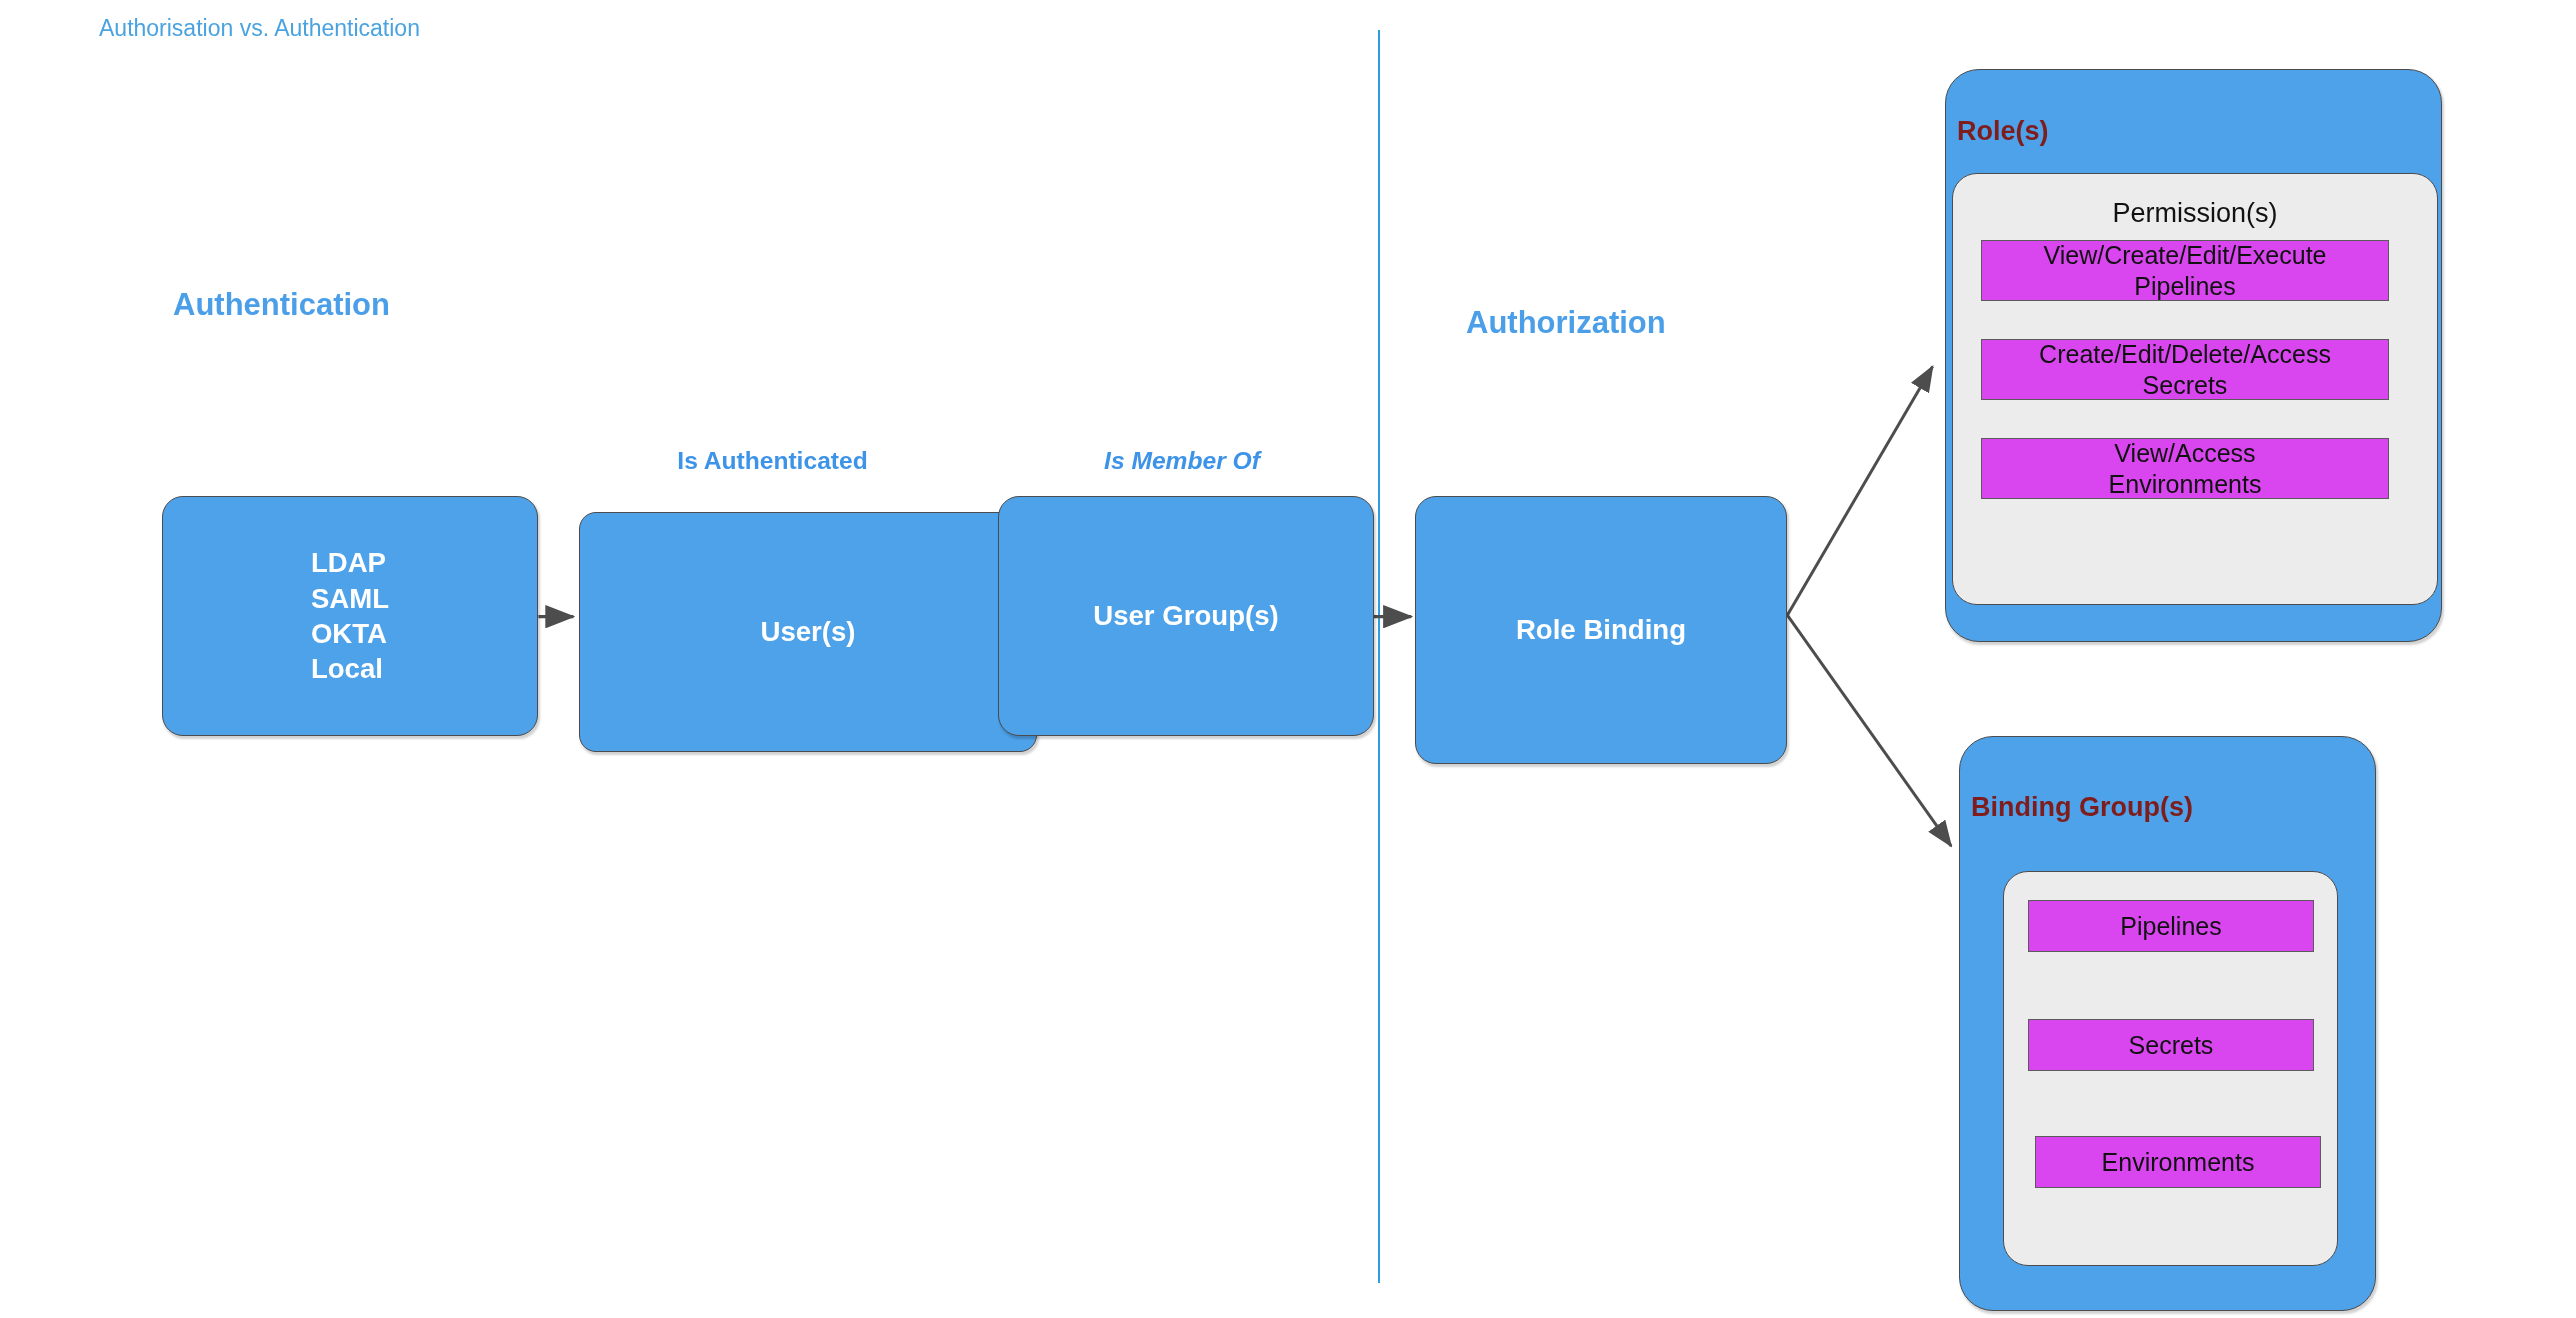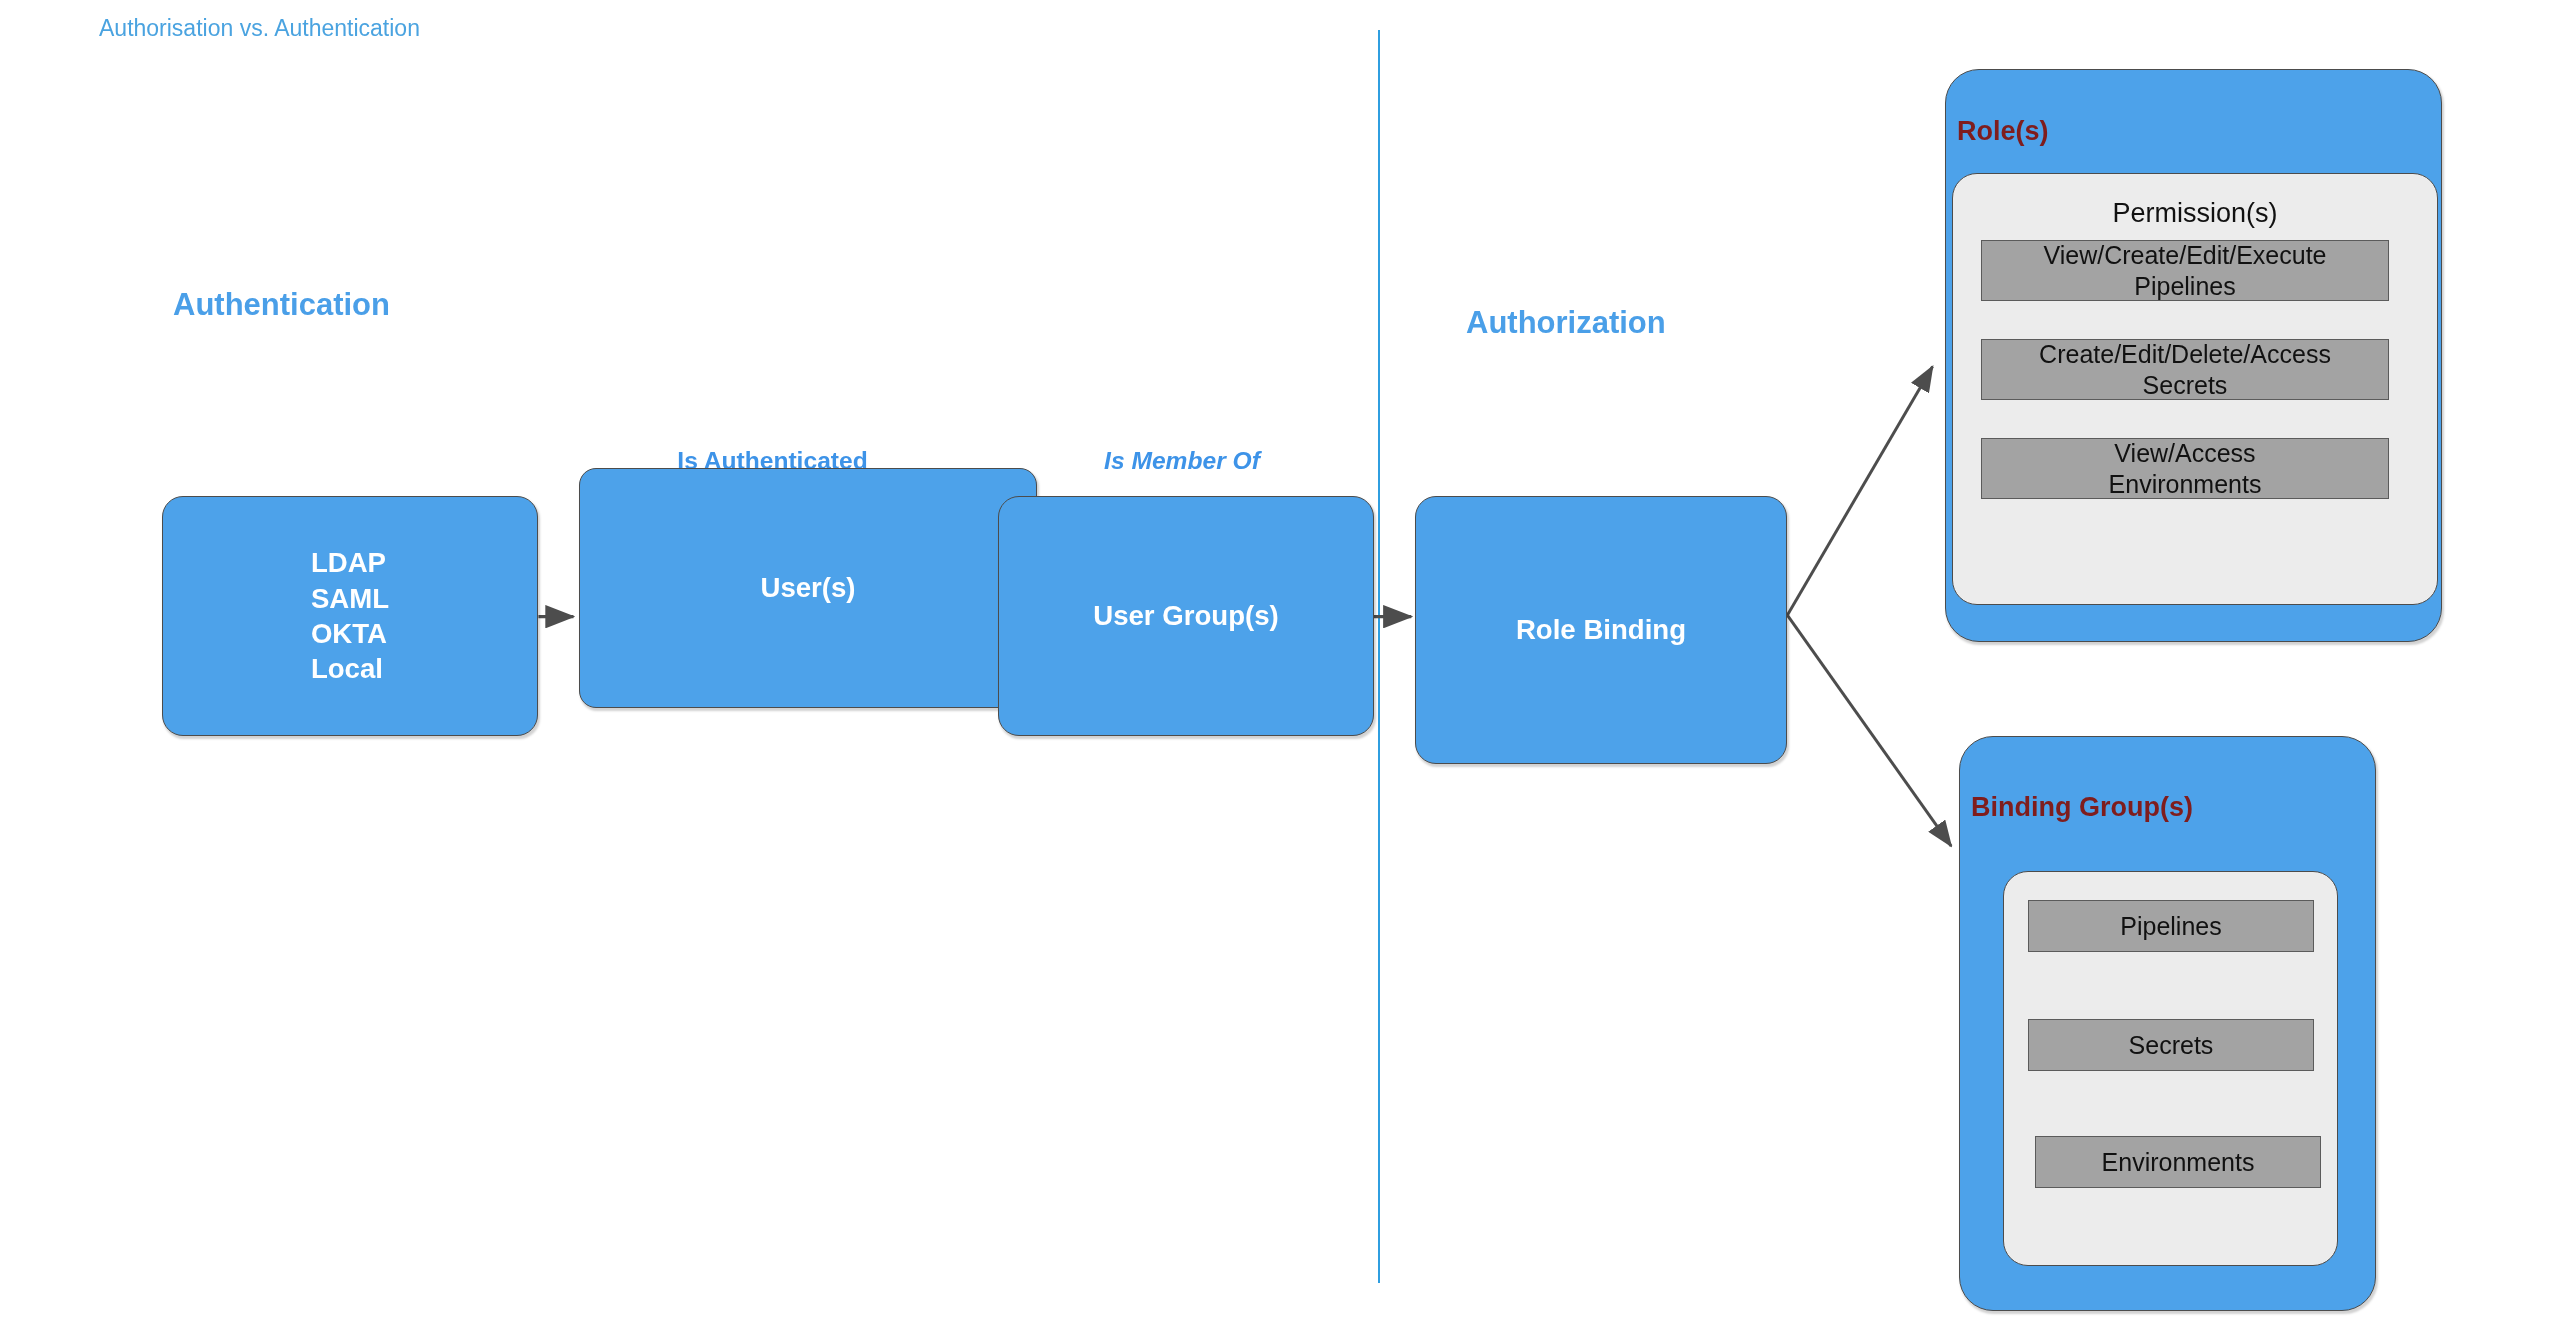--- a/index.html
+++ b/index.html
@@ -109,21 +109,21 @@
     position: absolute;
     left: 0;
     right: 0;
     text-align: center;
     color: #111111;
     font-size: 27px;
     white-space: nowrap;
   }
   .item-box {
     position: absolute;
-    background: #a3a3a3;
+    background: #d946ef;
     border: 1.5px solid #5b5b5b;
     box-sizing: border-box;
     display: flex;
     align-items: center;
     justify-content: center;
   }
   .item-box .item-text {
     color: #111111;
     font-size: 25px;
     line-height: 1.22;
@@ -176,21 +176,21 @@
     <line x1="2400" y1="826" x2="2620" y2="1136" stroke="#4d4d4d" stroke-width="4" marker-end="url(#arrowhead)"></line>
   </svg>
 
   <div class="flow-box" style="left:162px; top:496px; width:376px; height:240px;">
     <div class="label stack">LDAP
 SAML
 OKTA
 Local</div>
   </div>
 
-  <div class="flow-box" style="left:579px; top:468px; width:458px; height:240px;border-radius:17px;">
+  <div class="flow-box" style="left:579px; top:512px; width:458px; height:240px;border-radius:17px;">
     <div class="label">User(s)</div>
   </div>
 
   <div class="flow-box" style="left:998px; top:496px; width:376px; height:240px;">
     <div class="label">User Group(s)</div>
   </div>
 
   <div class="flow-box" style="left:1415px; top:496px; width:372px; height:268px;">
     <div class="label">Role Binding</div>
   </div>

